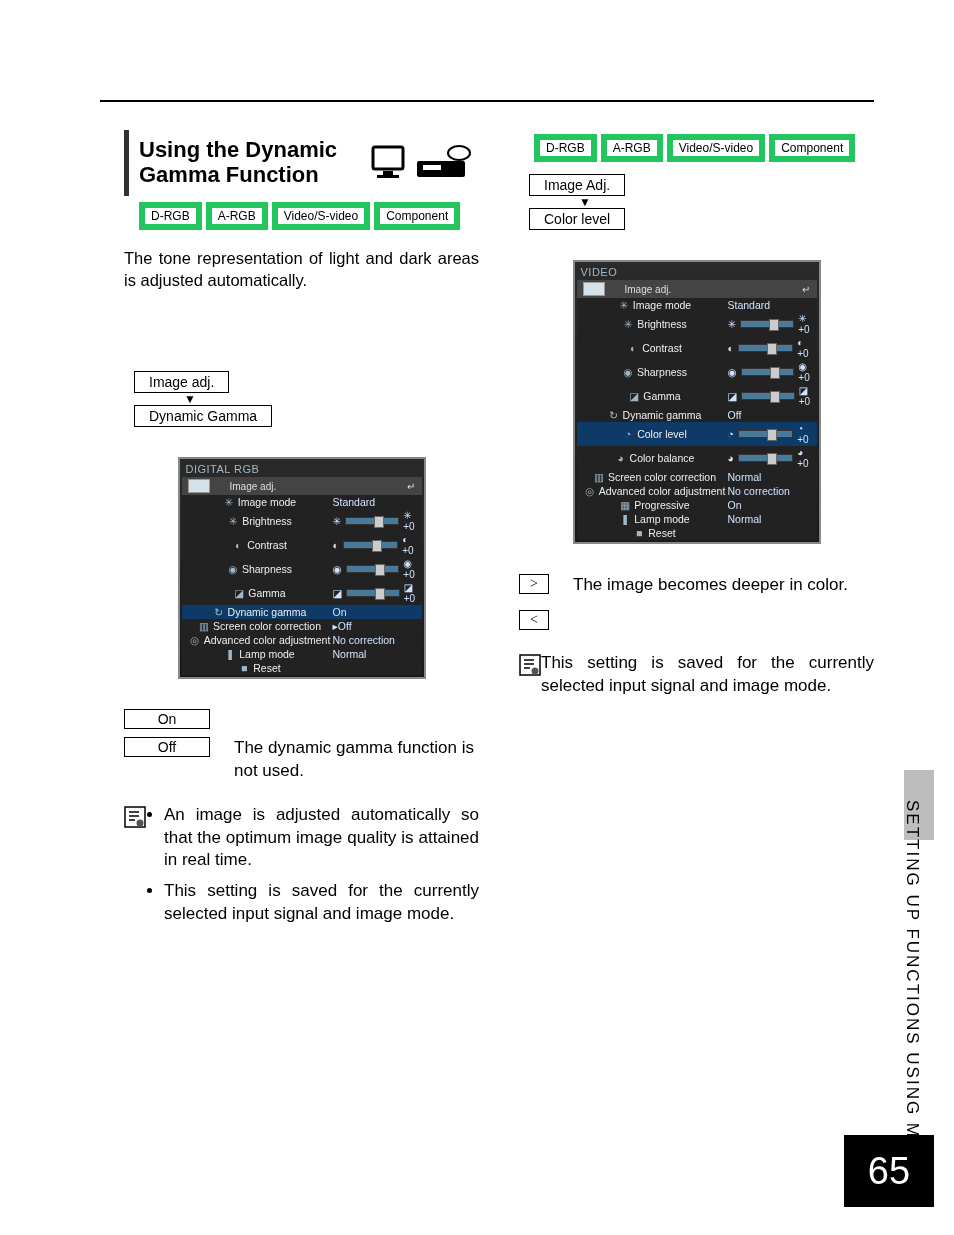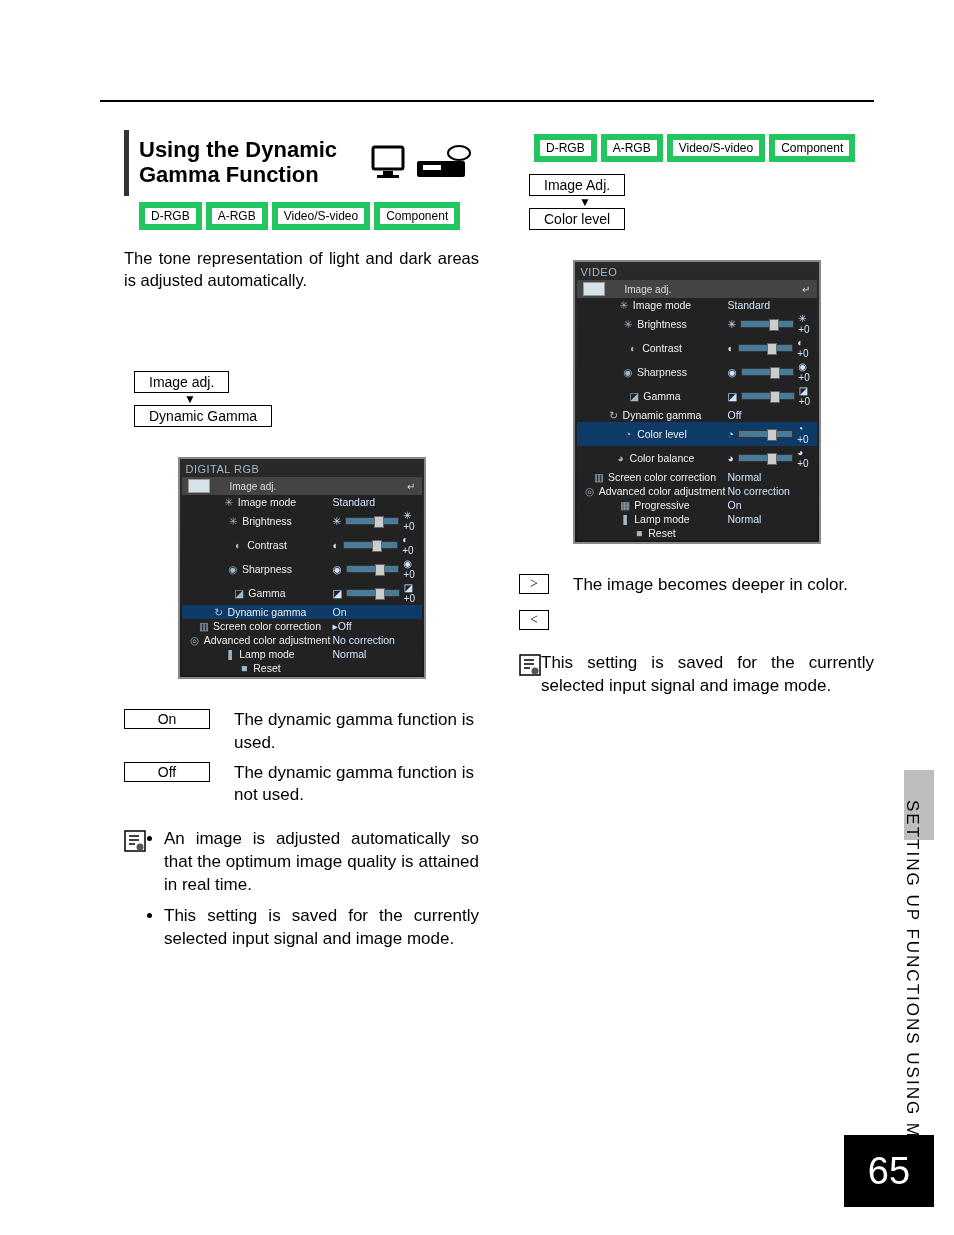--- a/index.html
+++ b/index.html
@@ -329,21 +329,20 @@
               <span class="osd-label"><span class="osd-ic">■</span>Reset</span>
               <span class="osd-val"></span>
             </div>
           </div>
       </div>
     </div>
 
     <div class="opt-list">
       <div class="opt-row">
         <div class="opt-key">On</div>
-        <div class="opt-desc">The dynamic gamma function is used.</div>
       </div>
       <div class="opt-row">
         <div class="opt-key">Off</div>
         <div class="opt-desc">The dynamic gamma function is not used.</div>
       </div>
     </div>
 
     <div class="note-box">
       <div class="note-icon">
         <svg width="22" height="22">

